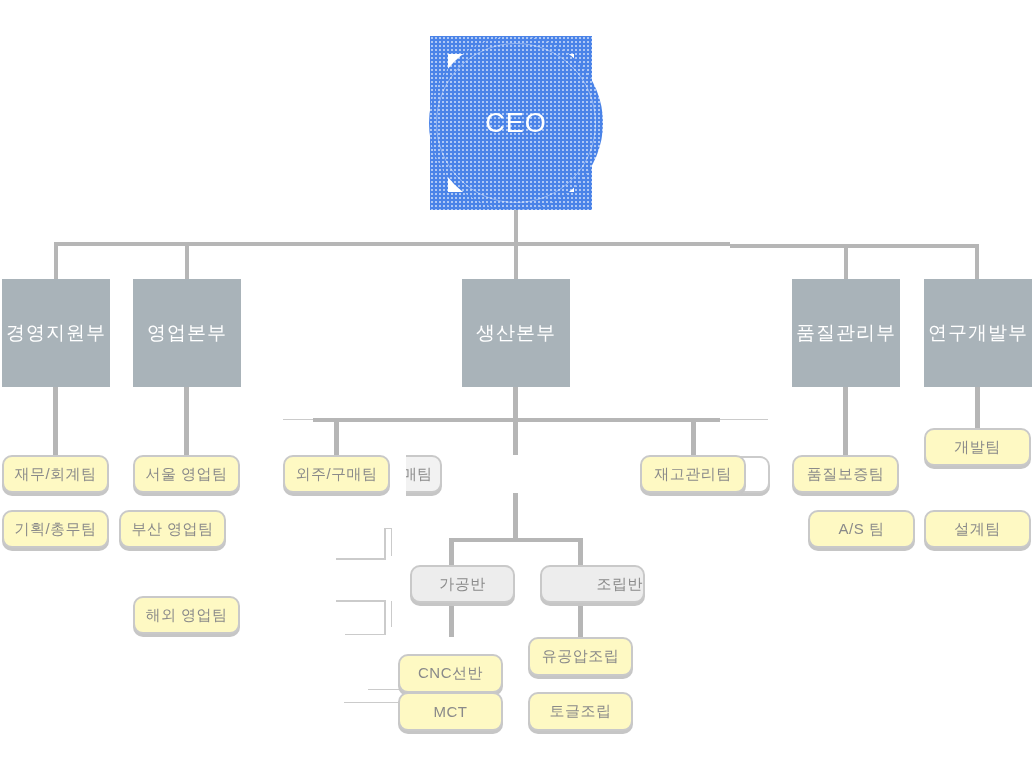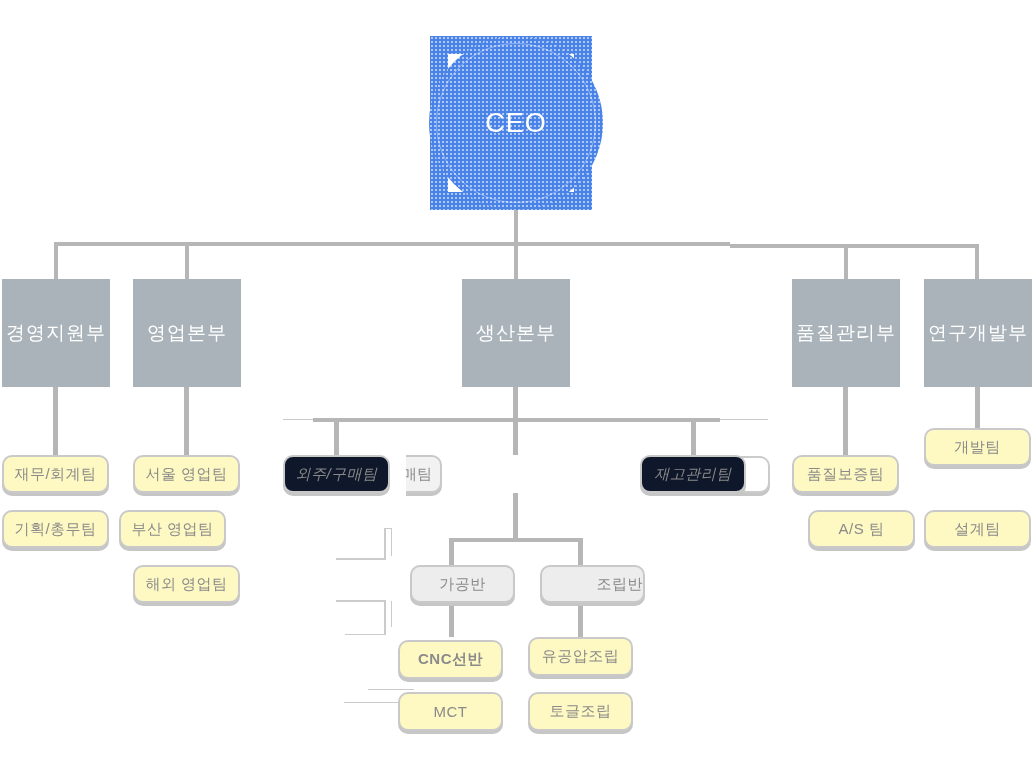--- a/index.html
+++ b/index.html
@@ -12,21 +12,21 @@
   .dept{
     position:absolute;width:108px;height:108px;background:#a9b3b9;color:#ffffff;
     display:flex;align-items:center;justify-content:center;
     font-size:19px;letter-spacing:1px;z-index:2;
   }
   .team{
     position:absolute;height:34px;background:#fef9c3;border:2px solid #c9c9c9;
     border-radius:10px;box-shadow:0 3px 0 #c6c6c6;color:#8a8a8a;font-size:15px;
     display:flex;align-items:center;justify-content:center;z-index:2;letter-spacing:0.5px;
   }
-  .team.fill{background:#0f172a;font-style:italic;}
+  .team.fill{background:#fef9c3;}
   .team.fill2{background:#ededed;margin-left:12px;}
   
   .dotted{
     background-color:#4a83e8;
     background-image:radial-gradient(circle, rgba(255,255,255,0.55) 1px, rgba(255,255,255,0) 1.4px);
     background-size:4px 4px;
   }
   #ceo-square{position:absolute;left:430px;top:36px;width:162px;height:174px;z-index:3;}
   #ceo-square-frame{position:absolute;left:448px;top:54px;width:126px;height:138px;background:#ffffff;z-index:3;}
   #ceo-circle{
@@ -130,38 +130,38 @@
   <div class="team" style="left:2px;top:510px;width:103px;">
     <span>기획/총무팀</span>
   </div>
 
   <div class="team" style="left:133px;top:455px;width:103px;">
     <span>서울 영업팀</span>
   </div>
   <div class="team" style="left:119px;top:510px;width:103px;text-align:right;">
     <span>부산 영업팀</span>
   </div>
-  <div class="team" style="left:133px;top:565px;width:103px;">
+  <div class="team" style="left:133px;top:596px;width:103px;">
     <span>해외 영업팀</span>
   </div>
 
   <div class="team fill" style="left:283px;top:455px;width:103px;">
     <span>외주/구매팀</span>
   </div>
   <div class="team fill" style="left:640px;top:455px;width:102px;">
     <span>재고관리팀</span>
   </div>
 
   <div class="team fill2" style="left:398px;top:565px;width:101px;">
     <span>가공반</span>
   </div>
   <div class="team fill2" style="left:528px;top:565px;width:101px;justify-content:flex-end;">
     <span>조립반</span>
   </div>
-  <div class="team" style="left:398px;top:640px;width:101px;height:35px;font-weight:bold;">
+  <div class="team" style="left:398px;top:654px;width:101px;height:35px;">
     <span>CNC선반</span>
   </div>
   <div class="team" style="left:528px;top:637px;width:101px;height:35px;">
     <span>유공압조립</span>
   </div>
   <div class="team" style="left:398px;top:692px;width:101px;height:35px;">
     <span>MCT</span>
   </div>
   <div class="team" style="left:528px;top:692px;width:101px;height:35px;">
     <span>토글조립</span>

